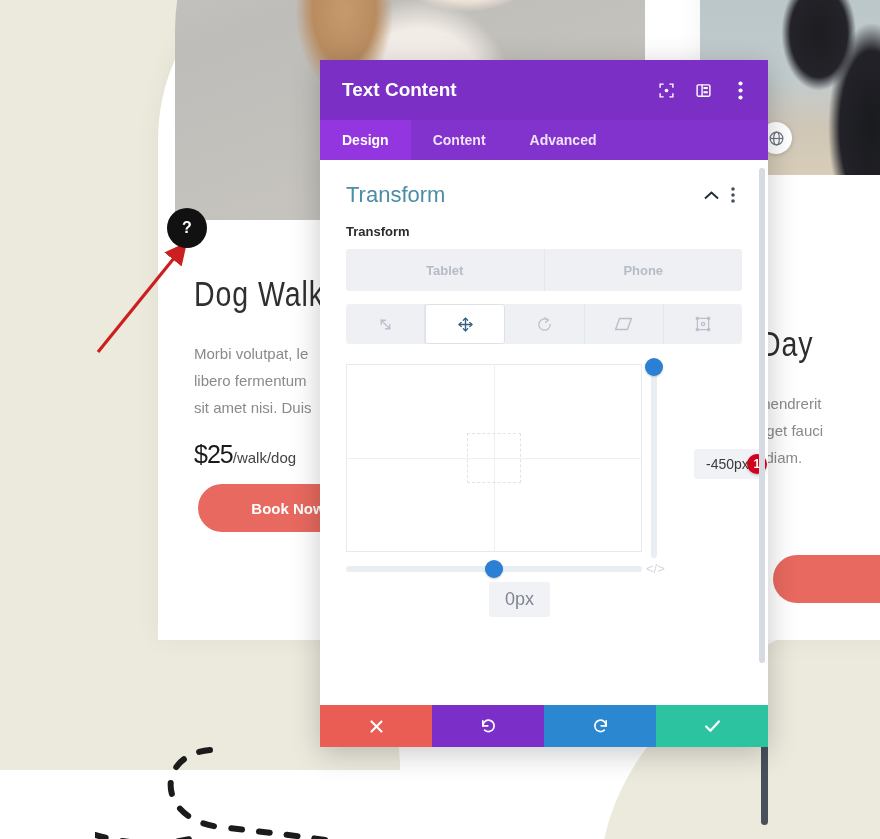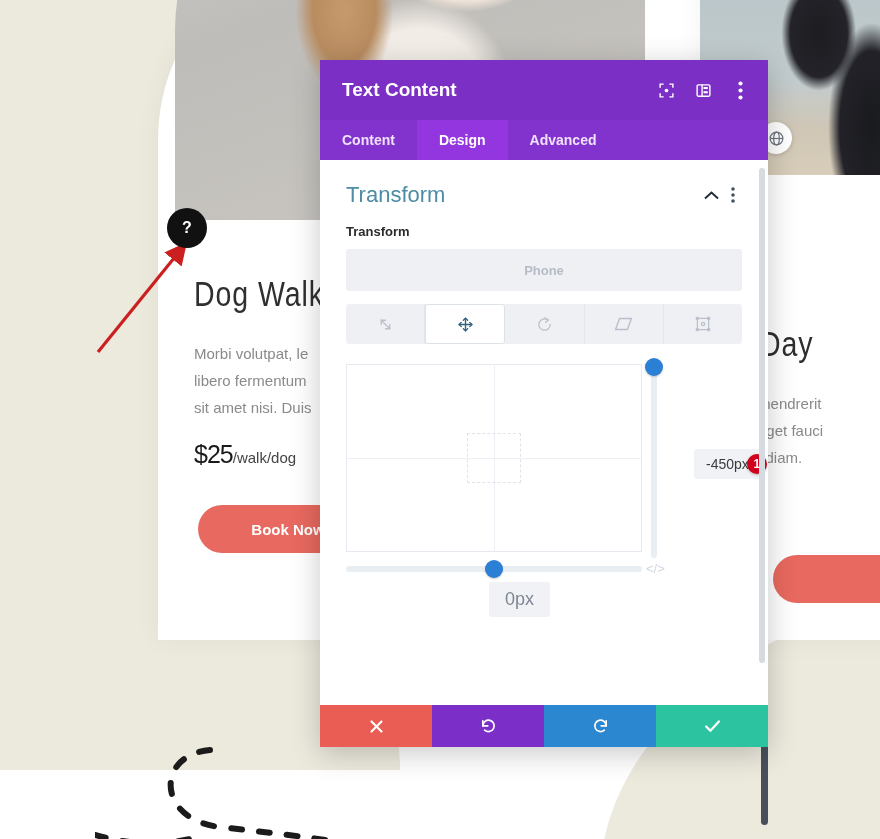--- a/index.html
+++ b/index.html
@@ -99,21 +99,21 @@
     font-size:15px; line-height:27px; color:#8a8a8a; white-space:nowrap;
   }
   .body-right {
     position:absolute; left:718px; top:390px; width:260px;
     font-size:15px; line-height:27px; color:#8a8a8a; white-space:nowrap;
   }
   .price-left { position:absolute; left:194px; top:440px; color:#1a1a1a; }
   .price-left .amt { font-size:25px; font-weight:normal; letter-spacing:-1px; }
   .price-left .per { font-size:15px; color:#444;margin-top:25px; }
   .btn-left {
-    position:absolute; left:198px; top:505px; width:180px; height:48px;
+    position:absolute; left:198px; top:484px; width:180px; height:48px;
     background:#e8695f; border-radius:24px;
     color:#fff; font-weight:bold; font-size:15px;
     display:flex; align-items:center; justify-content:center;
   }
   .btn-right {
     position:absolute; left:773px; top:555px; width:180px; height:48px;
     background:#e8695f; border-radius:24px;
   }
 
   
@@ -362,22 +362,22 @@
           <svg width="5" height="19" viewBox="0 0 5 19">
             <circle cx="2.5" cy="2.5" r="2.1" fill="#ffffff"></circle>
             <circle cx="2.5" cy="9.5" r="2.1" fill="#ffffff"></circle>
             <circle cx="2.5" cy="16.5" r="2.1" fill="#ffffff"></circle>
           </svg>
         </div>
       </div>
     </div>
 
     <div class="modal-tabs">
+      <div class="tab active">Design</div>
       <div class="tab">Content</div>
-      <div class="tab active">Design</div>
       <div class="tab">Advanced</div>
     </div>
 
     <div class="modal-body">
 
       <div class="section-head">
         <div class="section-title">Transform</div>
         <div class="sec-ctl">
           <svg width="15" height="9" viewBox="0 0 15 9" fill="none" stroke="#1f2a35" stroke-width="1.9">
             <polyline points="1,7.5 7.5,1.5 14,7.5"></polyline>
@@ -388,20 +388,21 @@
             <circle cx="2" cy="2" r="1.8" fill="#46515e"></circle>
             <circle cx="2" cy="8" r="1.8" fill="#46515e"></circle>
             <circle cx="2" cy="14" r="1.8" fill="#46515e"></circle>
           </svg>
         </div>
       </div>
 
       <div class="field-label">Transform</div>
 
       <div class="device-tabs">
+        <div class="device-tab">Tablet</div>
         <div class="device-tab">Phone</div>
       </div>
 
       <div class="xform-tabs">
         <div class="xform-tab">
           <svg width="17" height="17" viewBox="0 0 24 24" fill="none" stroke="#b9c0cb" stroke-width="1.8" stroke-linecap="round">
             <line x1="18" y1="18" x2="6" y2="6"></line>
             <polyline points="6,12 6,6 12,6"></polyline>
             <polyline points="18,12 18,18 12,18"></polyline>
           </svg>

